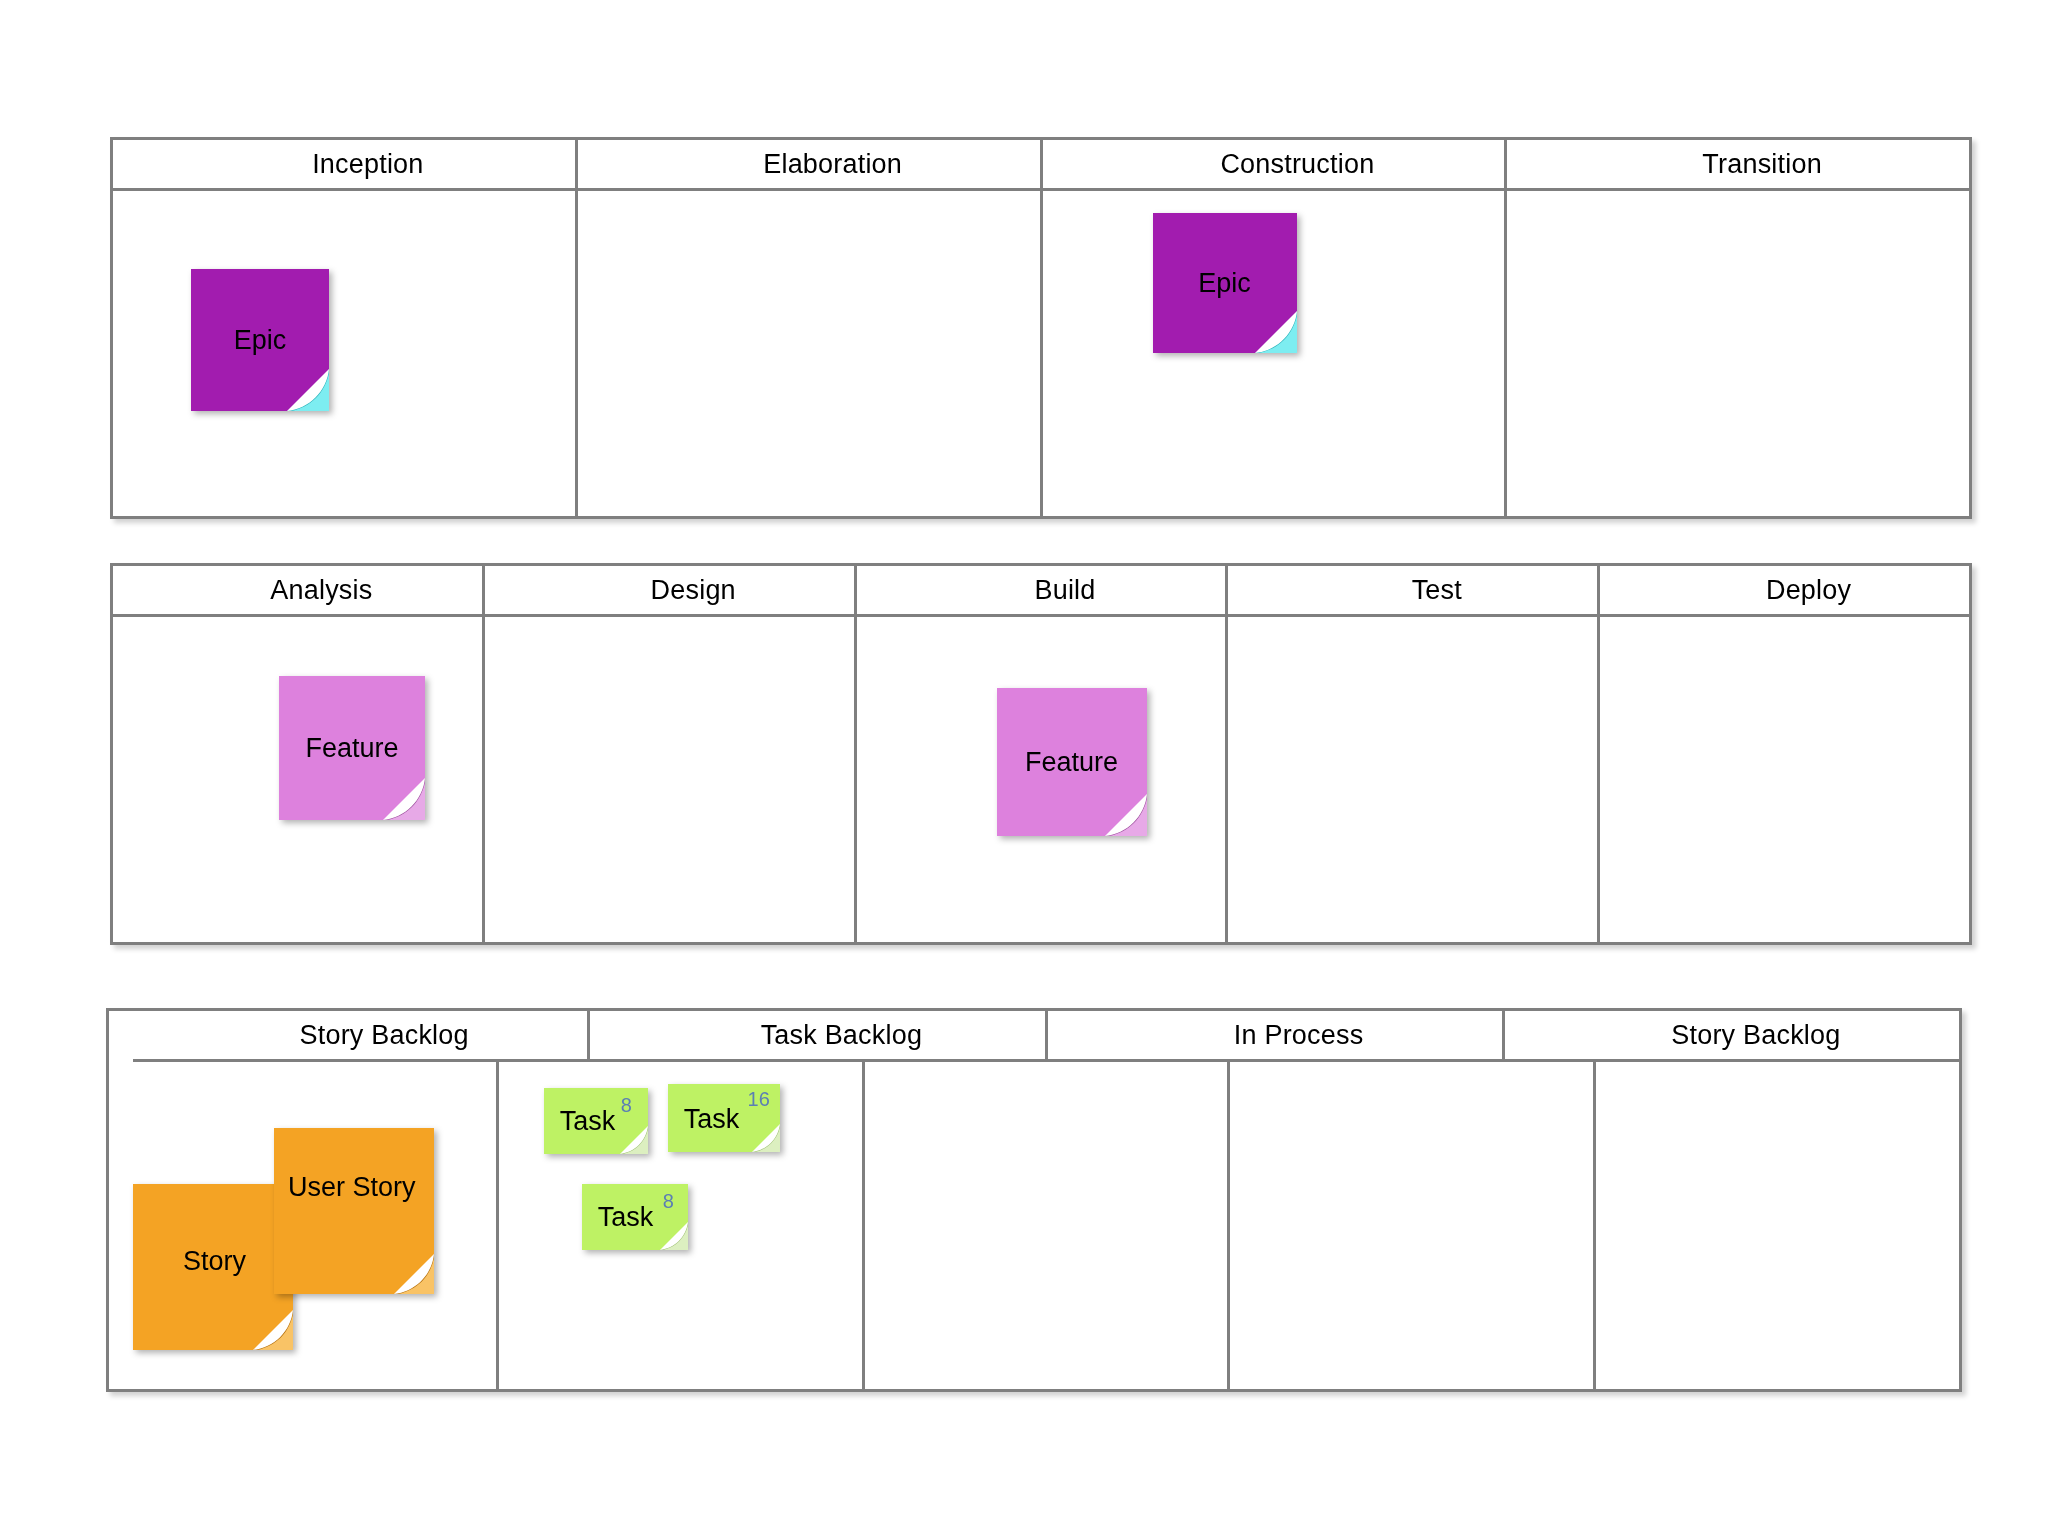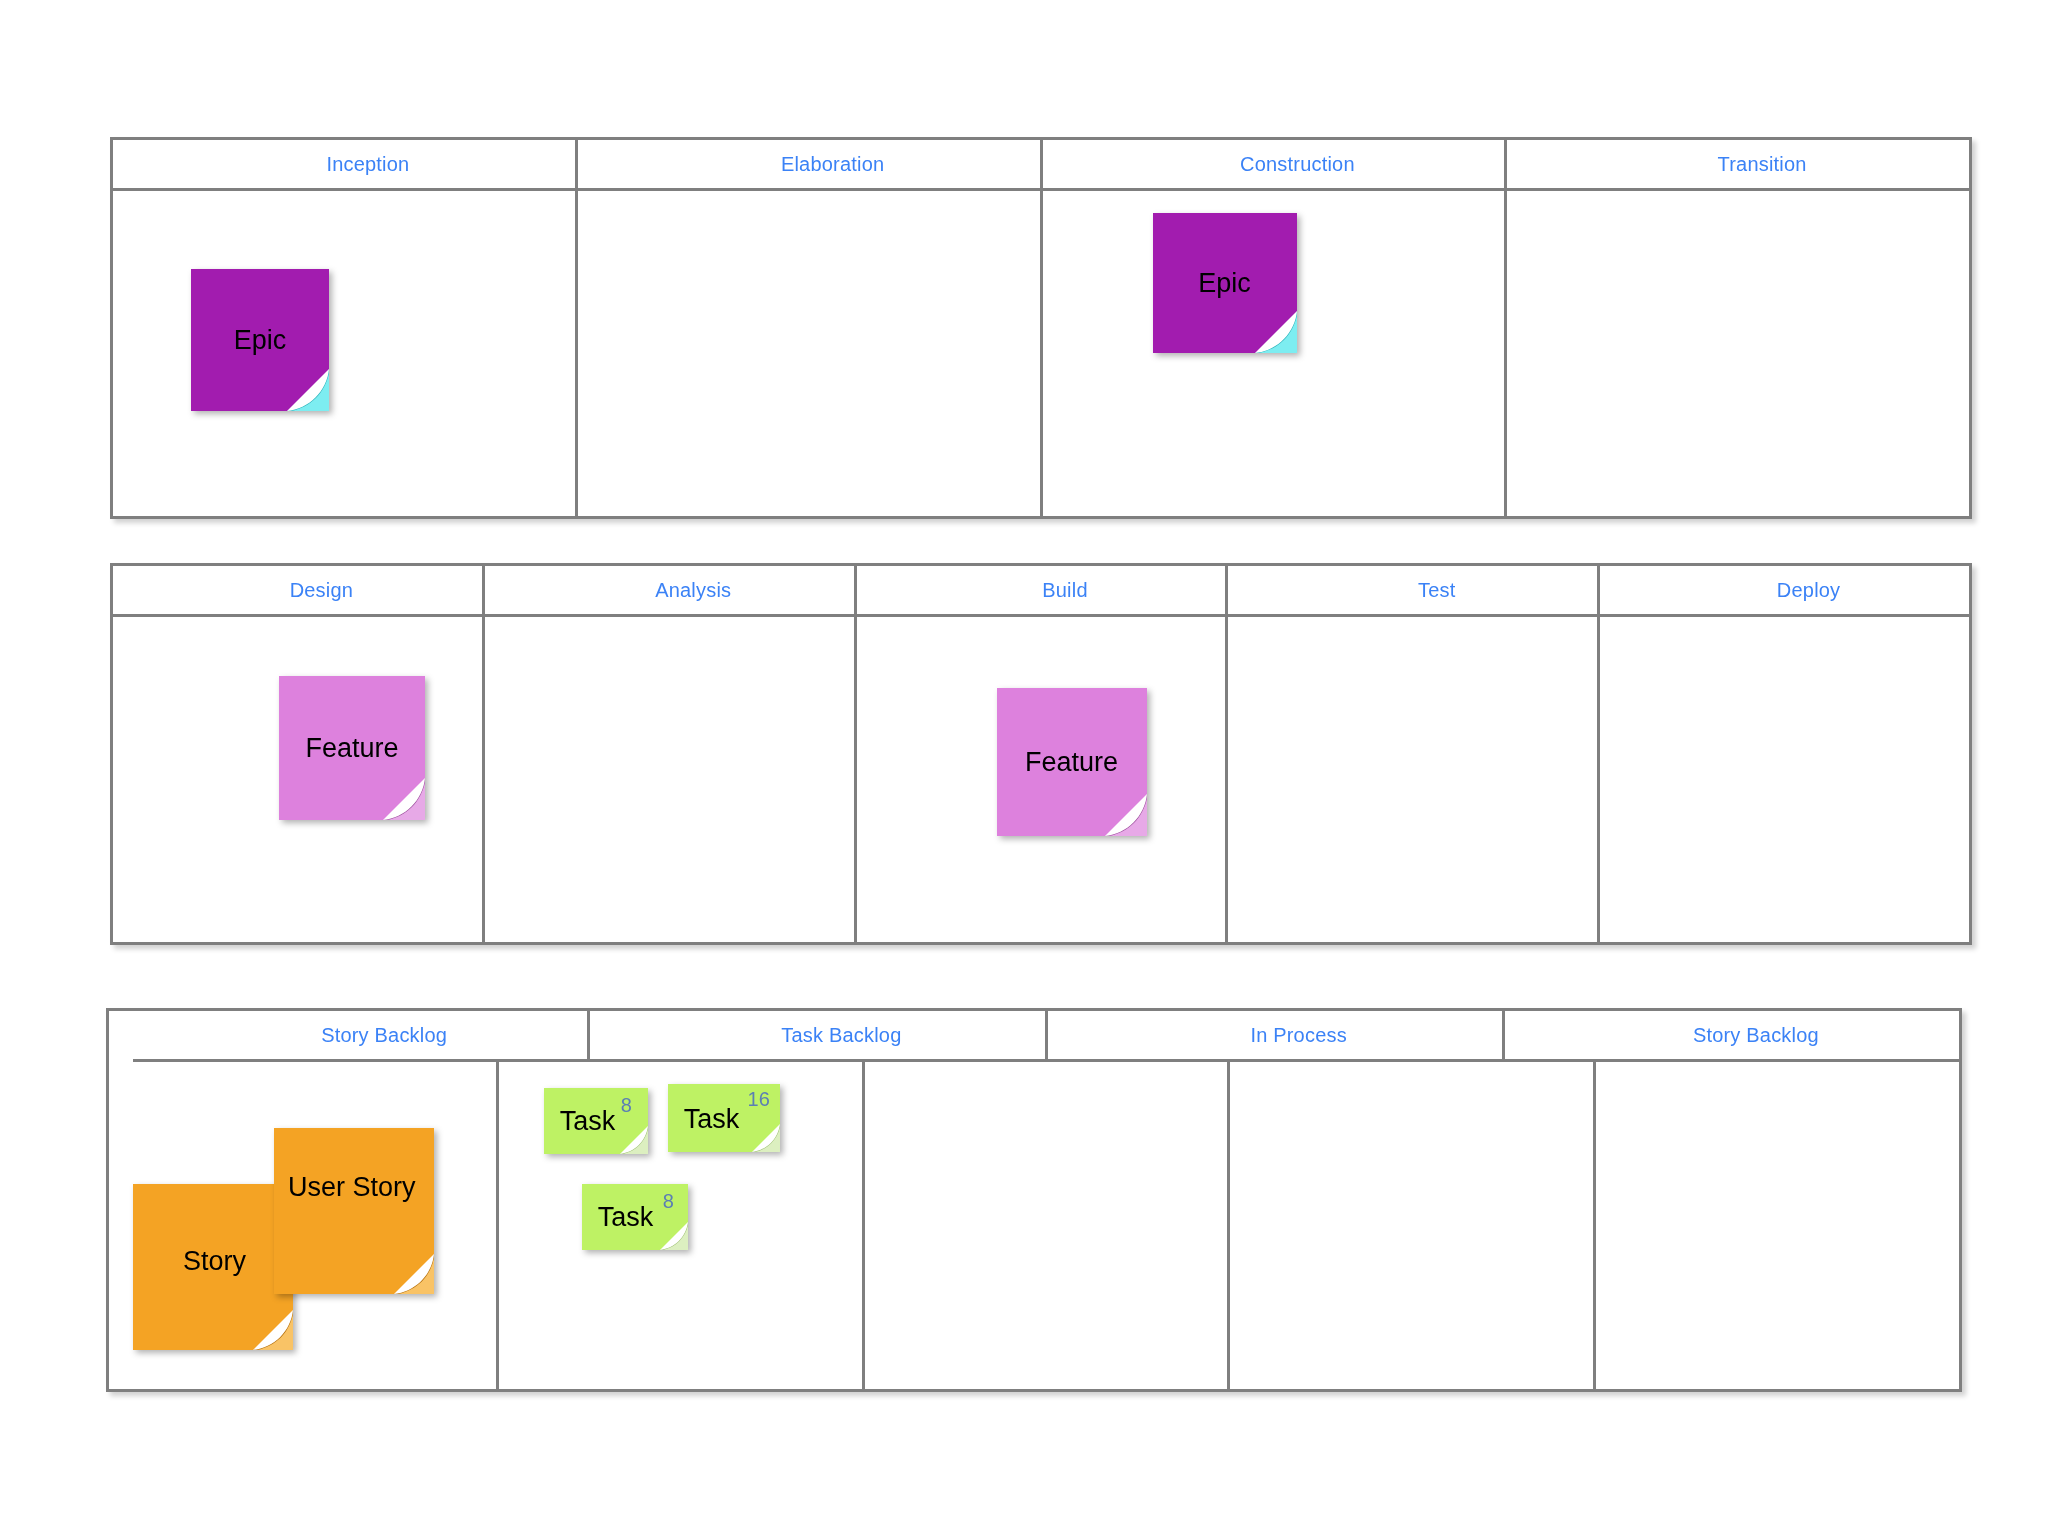--- a/index.html
+++ b/index.html
@@ -42,22 +42,22 @@
     display: flex;
     flex: 1 1 auto;
     position: relative;
   }
   .head-cell {
     flex: 1 1 0;
     display: flex;
     align-items: center;
     justify-content: center;
     border-right: 3px solid #7f7f7f;
-    font-size: 20px;
-    color: #3b82f6;
+    font-size: 27px;
+    color: #000000;
     letter-spacing: 0.2px;
     white-space: nowrap;
     margin-left: 48px;
   }
   .head-cell:last-child { border-right: none; }
 
   .body-cell {
     flex: 1 1 0;
     position: relative;
     border-right: 3px solid #7f7f7f;
@@ -139,22 +139,22 @@
             </svg>
           </span>
         </div>
       </div>
       <div class="body-cell"></div>
     </div>
   </div>
 
   <div class="lane" style="left:110px; top:563px; width:1862px; height:382px;">
     <div class="lane-header">
+      <div class="head-cell">Analysis</div>
       <div class="head-cell">Design</div>
-      <div class="head-cell">Analysis</div>
       <div class="head-cell">Build</div>
       <div class="head-cell">Test</div>
       <div class="head-cell">Deploy</div>
     </div>
     <div class="lane-body">
       <div class="body-cell">
         <div class="note feature" style="left:166px; top:59px; width:146px; height:144px;">
           <span class="note-label">Feature</span>
           <span class="curl">
             <svg width="42" height="42" viewBox="0 0 42 42">

